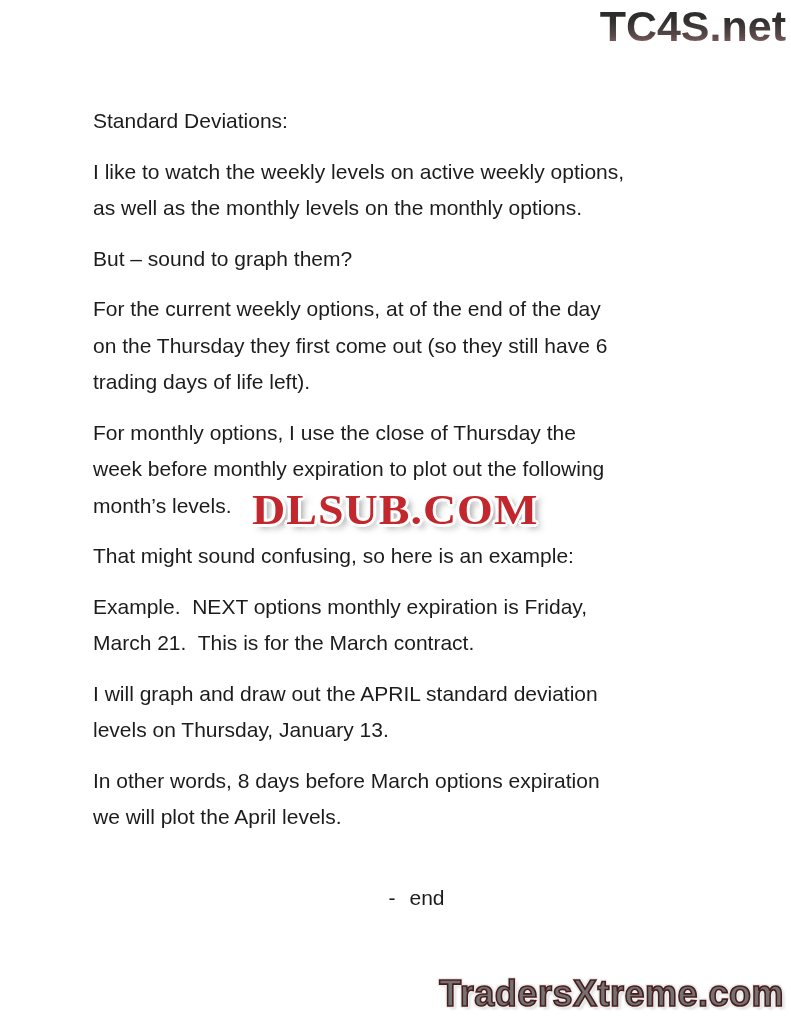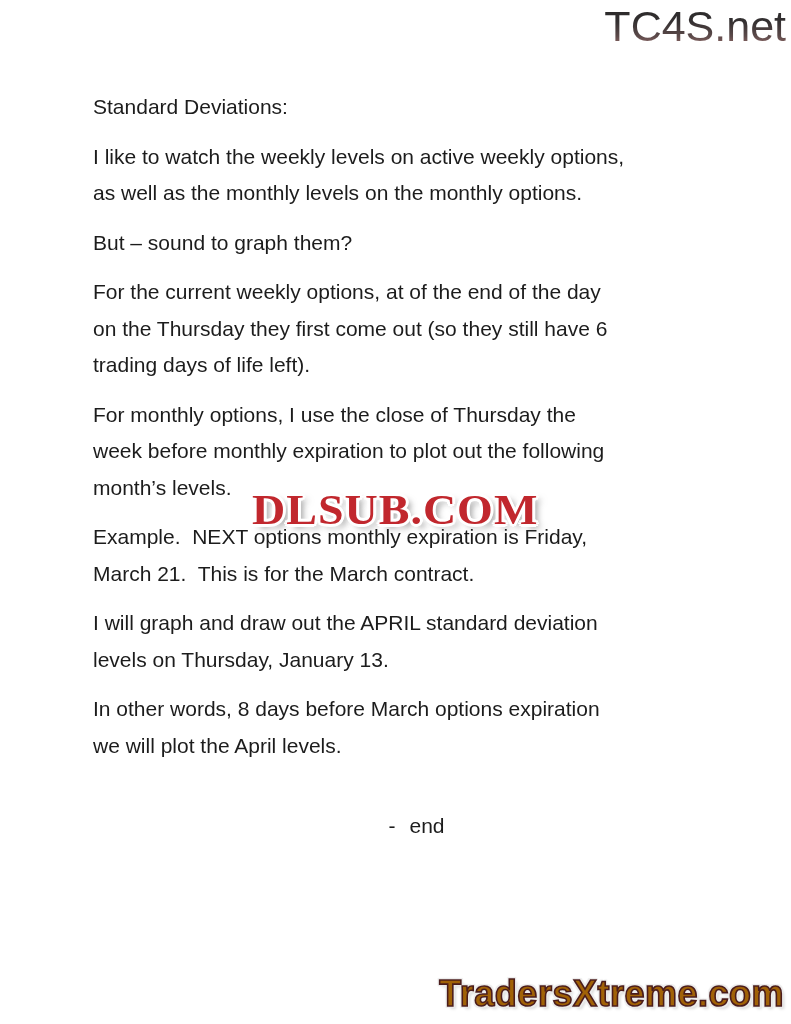--- a/index.html
+++ b/index.html
@@ -13,40 +13,40 @@
     background: #ffffff;
     font-family: "Liberation Sans", "DejaVu Sans", sans-serif;
   }
 
   
   .tc4s-logo {
     position: absolute;
     top: 2px;
     right: 5px;
     font-family: "Liberation Sans", sans-serif;
-    font-weight: 400;
+    font-weight: 700;
     font-size: 43px;
     letter-spacing: 0px;
     background: linear-gradient(180deg, #262626 0%, #343031 40%, #5c4a4a 70%, #8e6664 88%, #a07a76 100%);
     -webkit-background-clip: text;
     background-clip: text;
     color: transparent;
     filter: blur(0.3px);
   }
 
   
   .doc {
     position: absolute;
     left: 93px;
     top: 89px;
     width: 640px;
     color: #1c1c1c;
     font-size: 21px;
   }
-  .doc p { margin: 0 0 13px 0; }
+  .doc p { margin: 14px 0 13px 0; }
   .doc .line {
     display: block;
     line-height: 36.5px;
     white-space: pre-wrap;
   }
 
   .end-line {
     margin-top: 44px !important;
     padding-left: 7px;
     text-align: center;
@@ -75,21 +75,21 @@
 
   
   .tx-logo {
     position: absolute;
     right: 7px;
     bottom: 9px;
     font-family: "Liberation Sans", sans-serif;
     font-weight: 700;
     font-size: 36px;
     letter-spacing: 0.5px;
-    color: #a16207;
+    color: #737373;
     -webkit-text-stroke: 1.6px #4a1c1c;
     text-shadow:
       -2px -2px 1px #ececec,  2px -2px 1px #ececec,
       -2px  2px 1px #ececec,  2px  2px 1px #ececec,
        3px  3px 3px #d9d9d9;
   }
 </style>
 </head>
 <body>
 
@@ -117,20 +117,23 @@
       <span class="line">on the Thursday they first come out (so they still have 6</span>
       <span class="line">trading days of life left).</span>
     </p>
 
     <p>
       <span class="line">For monthly options, I use the close of Thursday the</span>
       <span class="line">week before monthly expiration to plot out the following</span>
       <span class="line">month’s levels.</span>
     </p>
 
+    <p>
+      <span class="line">That might sound confusing, so here is an example:</span>
+    </p>
 
     <p>
       <span class="line">Example.  NEXT options monthly expiration is Friday,</span>
       <span class="line">March 21.  This is for the March contract.</span>
     </p>
 
     <p>
       <span class="line">I will graph and draw out the APRIL standard deviation</span>
       <span class="line">levels on Thursday, January 13.</span>
     </p>

